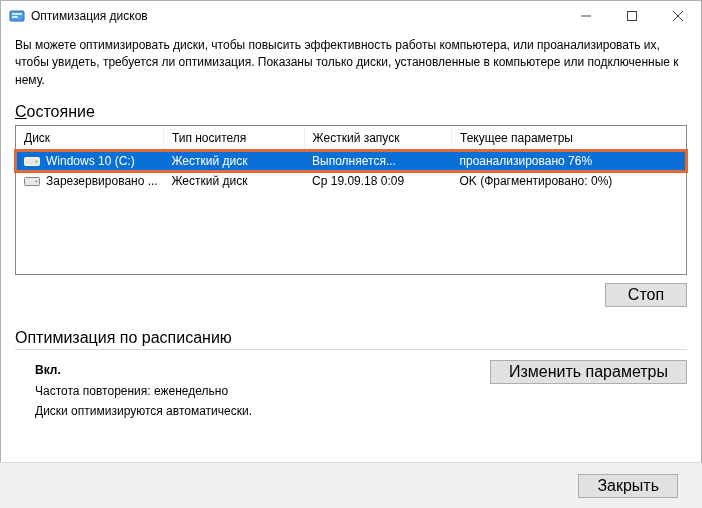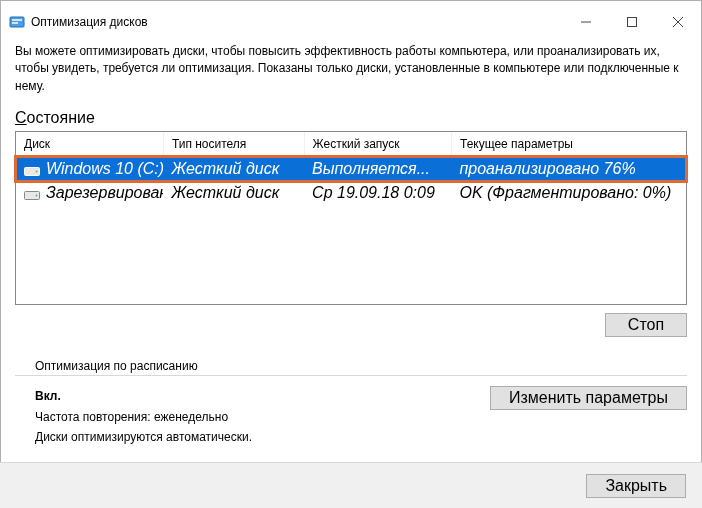--- a/index.html
+++ b/index.html
@@ -10,73 +10,72 @@
     color: #000;
     background: #fff;
     width: 702px;
     height: 508px;
     overflow: hidden;
     border: 1px solid #b0b0b0;
   }
   .titlebar {
     display:flex; align-items:center; height:30px; padding-left:8px;
     background:#fff;
-    margin-top:6px;
   }
   .titlebar .ticon { width:16px; height:16px; margin-right:6px; }
   .titlebar .ttext { font-size:12px; flex:1; }
   .winbtns { display:flex; height:100%; }
   .winbtn {
     width:46px; height:100%; display:flex; align-items:center; justify-content:center;
     color:#555;
   }
   .winbtn svg { stroke:#444; stroke-width:1; fill:none; }
 
   .content { padding: 6px 14px 0 14px; }
   .desc { font-size:12px; line-height:1.45; color:#000; margin-bottom:14px; }
 
   .section-label { font-size:16px; margin-bottom:4px; }
   .section-label .ul { text-decoration: underline; }
 
   .table-wrap {
-    border:1px solid #888; height:174px; background:#fff; position:relative;
+    border:1px solid #888; height:150px; background:#fff; position:relative;
   }
   table { width:100%; border-collapse:collapse; table-layout:fixed; }
   thead th {
     text-align:left; font-weight:400; font-size:12px; padding:5px 8px;
     background:#fff; border-bottom:1px solid #e5e5e5;
     border-right:1px solid #f0f0f0;
   }
   thead th:last-child { border-right:none; }
-  tbody td { padding:3px 8px; font-size:16px; white-space:nowrap; overflow:hidden; text-overflow:ellipsis;font-style:italic; }
+  tbody td { padding:3px 8px; font-size:12px; white-space:nowrap; overflow:hidden; text-overflow:ellipsis; }
   .drive-cell { display:flex; align-items:center; gap:6px; }
   .drive-icon { width:16px; height:12px; }
 
   tr.selected td { background:#0a70d8; color:#fff; }
   tr.selected { outline:3px solid #e06a33; outline-offset:-1px; }
 
   .btn-row { display:flex; justify-content:flex-end; margin-top:8px; }
   .win-btn {
     min-width:82px; height:24px; padding:0 18px;
     background:#e1e1e1; border:1px solid #adadad;
     font-size:16px; font-family:inherit; display:inline-flex;
     align-items:center; justify-content:center; cursor:default;
   }
 
-  .sched-header { font-size:12px; margin-top:22px; margin-bottom:2px;margin-left:20px; }
+  .sched-header { font-size:16px; margin-top:22px; margin-bottom:2px; }
   .hr { height:1px; background:#d8d8d8; margin:0 0 10px 0; }
 
   .sched-body { display:flex; justify-content:space-between; align-items:flex-start; }
   .sched-text { padding-left:20px; font-size:12px; line-height:1.7; }
   .sched-text .bold { font-weight:600; }
 
   .footer {
     position:absolute; bottom:0; left:0; right:0; height:46px;
     background:#f0f0f0; border-top:1px solid #d8d8d8;
-    display:flex; align-items:center; justify-content:flex-end; padding-right:16px;
+    display:flex; align-items:center; justify-content:flex-end; padding-right:24px;
   }
 
   col.c1 { width:22%; }
   col.c2 { width:21%; }
   col.c3 { width:22%; }
   col.c4 { width:35%; }
 </style>
 </head>
 <body>
 

